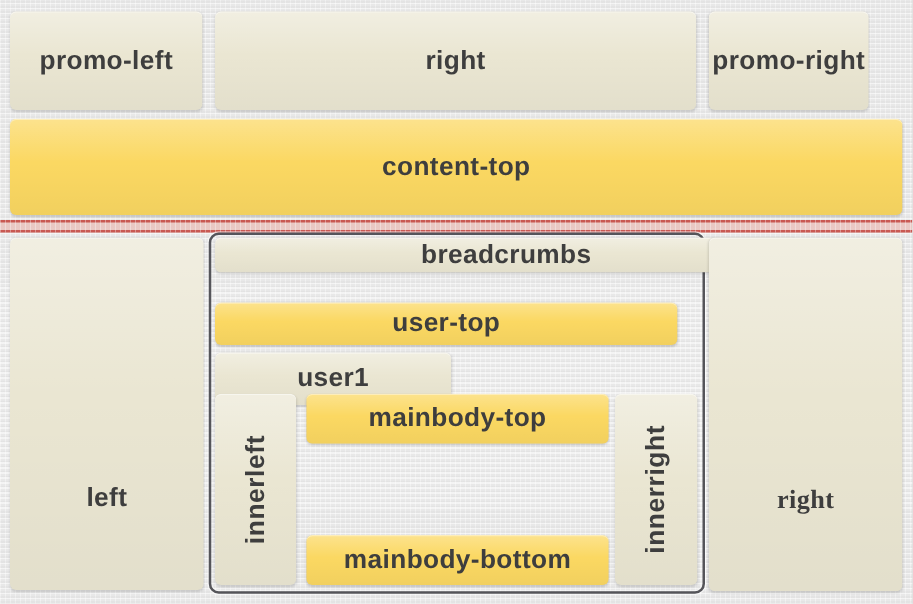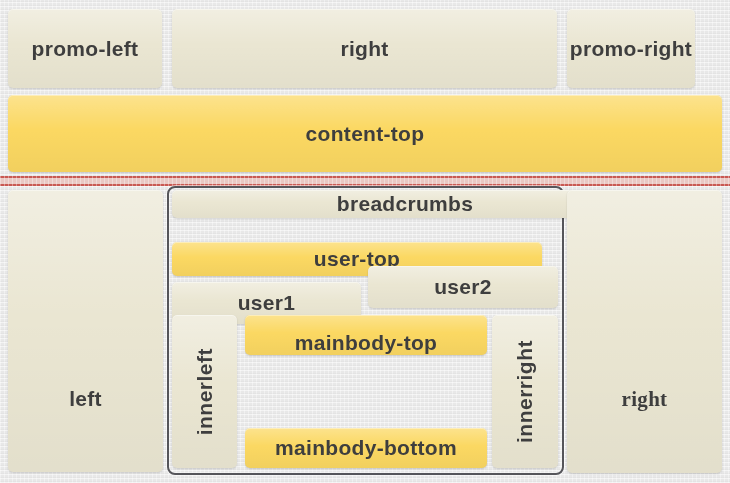--- a/index.html
+++ b/index.html
@@ -66,21 +66,21 @@
     border:2px solid var(--container-border);
     border-radius:8px;
     box-shadow:0 0 0 1px rgba(255,255,255,.55), inset 0 0 0 1px rgba(255,255,255,.4);
   }
   
   #breadcrumbs     {left:3px;   top:2px;   width:466px; height:28px;}
   #user-top        {left:3px;   top:36px;  width:370px; height:34px;margin-top:18px;}
   #user1           {left:3px;   top:94px;  width:189px; height:42px;}
   #user2           {left:199px; top:78px;  width:190px; height:42px;}
   #innerleft       {left:3px;   top:127px; width:65px;  height:153px;}
-  #mainbody-top    {left:76px;  top:127px; width:242px; height:40px;align-items:flex-end;}
+  #mainbody-top    {left:76px;  top:127px; width:242px; height:40px;}
   #mainbody        {left:76px;  top:175px; width:242px; height:58px;}
   #mainbody-bottom {left:76px;  top:240px; width:242px; height:40px;}
   #innerright      {left:323px; top:127px; width:66px;  height:153px;}
   .vert{
     writing-mode:vertical-rl;
     transform:rotate(180deg);
     letter-spacing:.5px;
   }
 </style>
 </head>
@@ -111,23 +111,20 @@
   <div id="center-container">
     <div class="block beige" id="breadcrumbs">
       <span>breadcrumbs</span>
     </div>
     <div class="block yellow" id="user-top">
       <span>user-top</span>
     </div>
     <div class="block beige" id="user1">
       <span>user1</span>
     </div>
-    <div class="block beige" id="user2">
-      <span>user2</span>
-    </div>
     <div class="block beige" id="innerleft">
       <span class="vert">innerleft</span>
     </div>
     <div class="block yellow" id="mainbody-top">
       <span>mainbody-top</span>
     </div>
     <div class="block yellow" id="mainbody-bottom">
       <span>mainbody-bottom</span>
     </div>
     <div class="block beige" id="innerright">

